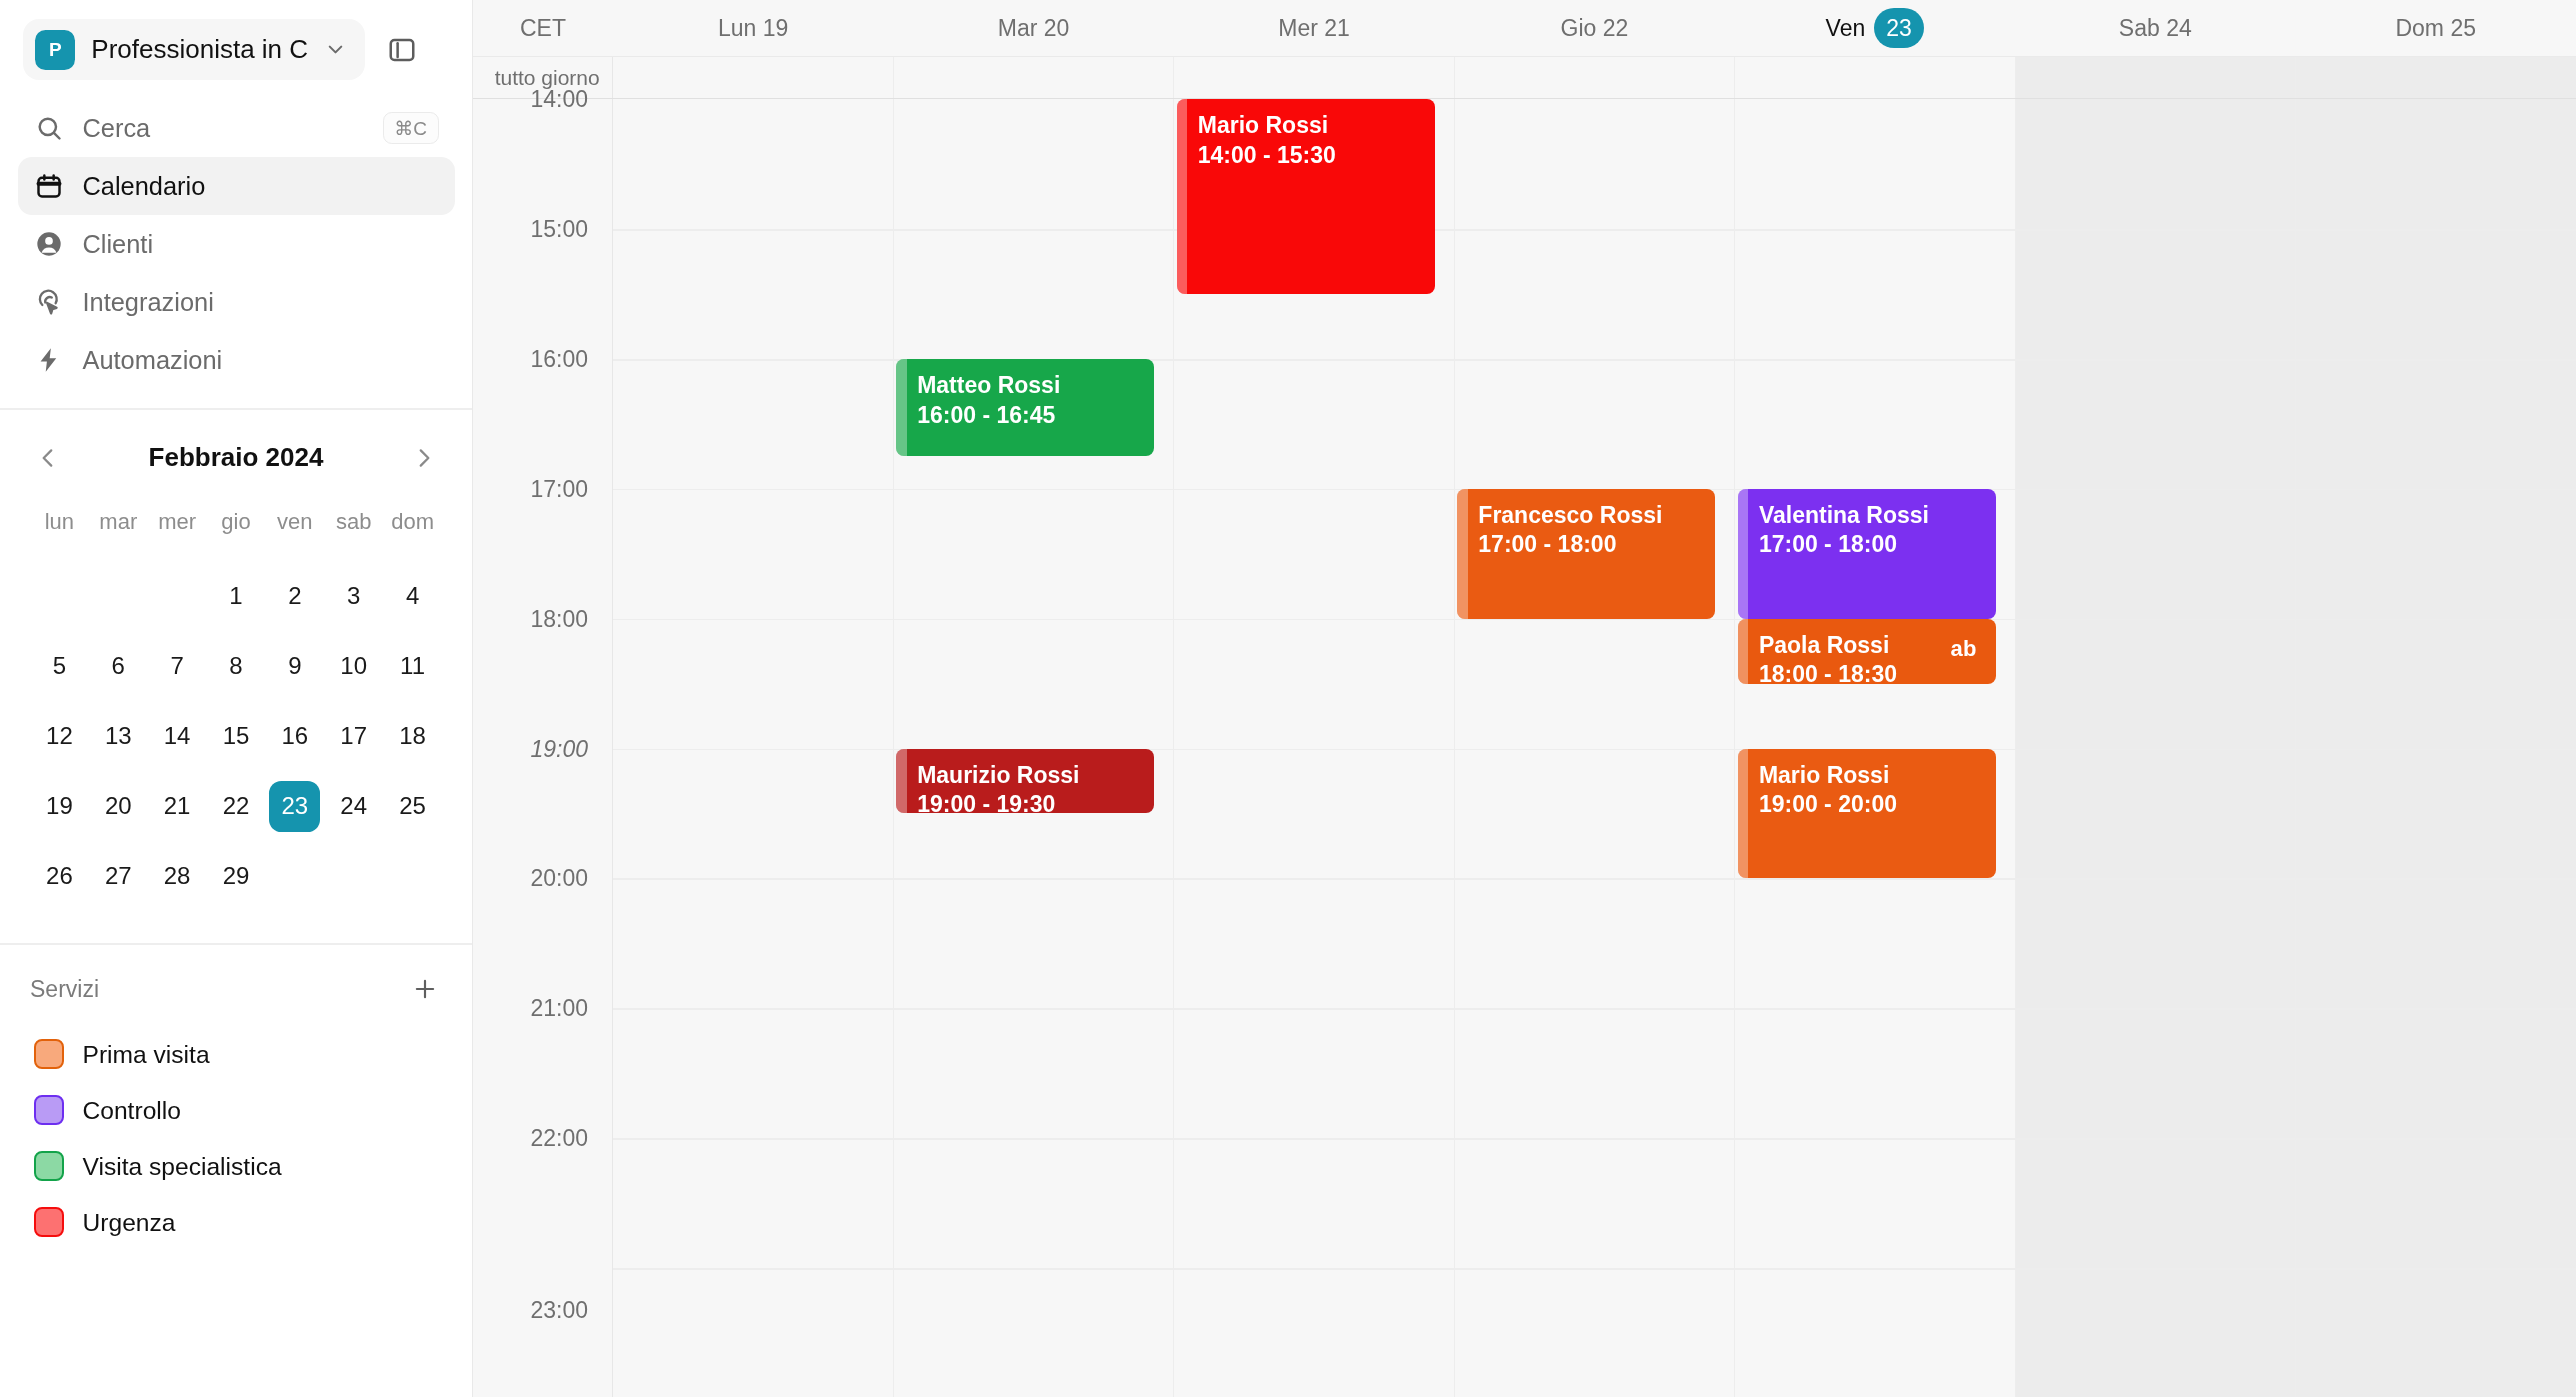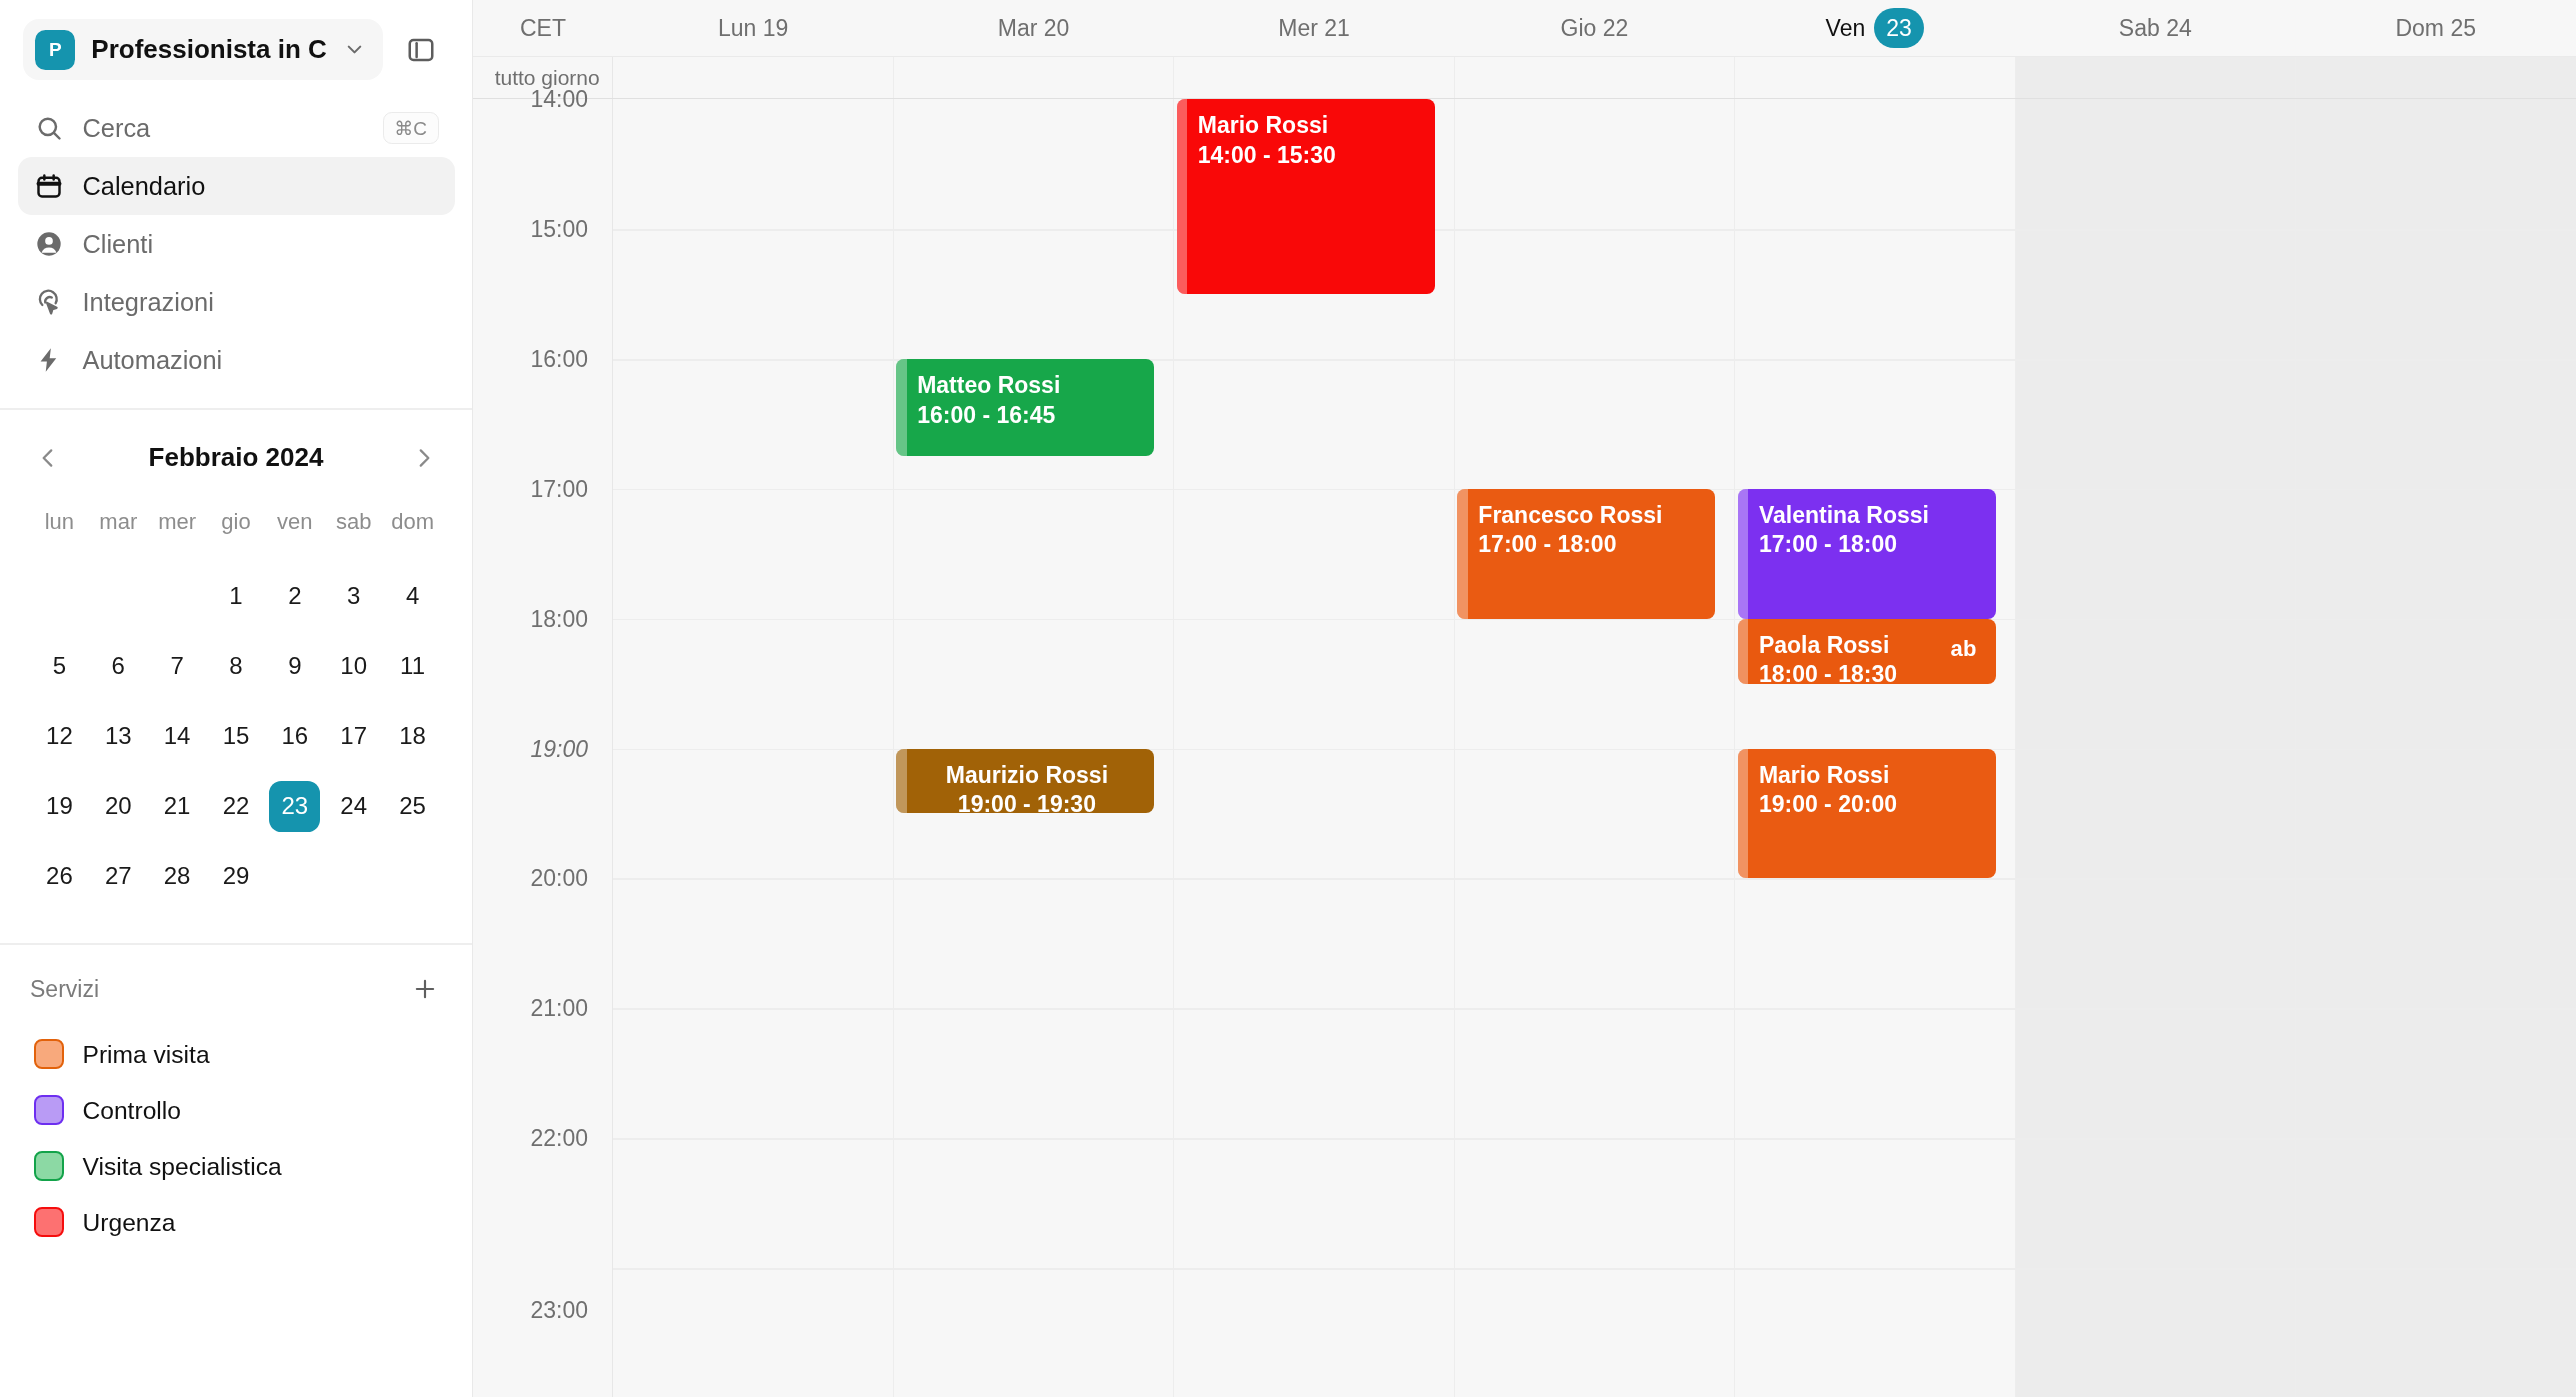--- a/index.html
+++ b/index.html
@@ -27,21 +27,21 @@
     padding: 10.5px 17.5px 10.5px 12.3px;
     cursor: pointer;
   }
   .ws-avatar {
     width: 40px; height: 40px; border-radius: 10.5px;
     background: #1594ae; color: #fff;
     font-size: 19px; font-weight: 700;
     display: flex; align-items: center; justify-content: center;
     flex: none;
   }
-  .ws-name { font-size: 26px; font-weight: 700; color: #111; white-space: nowrap; }
+  .ws-name { font-size: 26px; font-weight: 400; color: #111; white-space: nowrap; }
   .ws-chev { width: 23px; height: 23px; flex: none; }
   .panel-btn {
     width: 40px; height: 40px; border-radius: 8.8px;
     display: flex; align-items: center; justify-content: center;
     cursor: pointer; margin-left: 5.3px;
   }
 
   .sb-nav { padding: 12.3px 17.5px 0 17.5px; }
   .nav-row {
     display: flex; align-items: center; gap: 19px;
@@ -475,21 +475,21 @@
             <div class="g-line" style="top: 50%;"></div>
             <div class="g-line" style="top: 60%;"></div>
             <div class="g-line" style="top: 70%;"></div>
             <div class="g-line" style="top: 80%;"></div>
             <div class="g-line" style="top: 90%;"></div>
             <div class="ev" style="background: rgb(23, 167, 74); top: 20%; height: 7.5%;">
               <div class="ev-edge"></div>
               <div class="ev-title">Matteo Rossi</div>
               <div class="ev-time">16:00 - 16:45</div>
             </div>
-            <div class="ev" style="background: #a16207; top: 50%; height: 5%; text-align: center;">
+            <div class="ev" style="background: #b91c1c; top: 50%; height: 5%;">
               <div class="ev-edge"></div>
               <div class="ev-title">Maurizio Rossi</div>
               <div class="ev-time">19:00 - 19:30</div>
             </div>
           </div>
           <div class="g-col">
             <div class="g-line" style="top: 10%;"></div>
             <div class="g-line" style="top: 20%;"></div>
             <div class="g-line" style="top: 30%;"></div>
             <div class="g-line" style="top: 40%;"></div>

